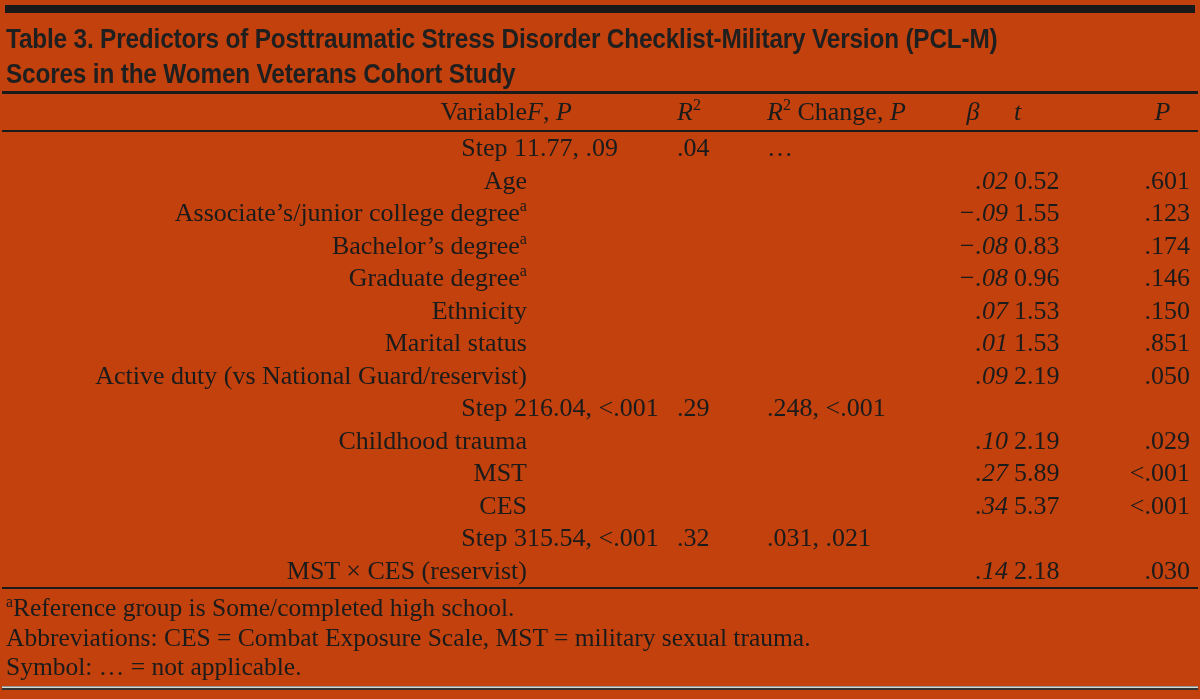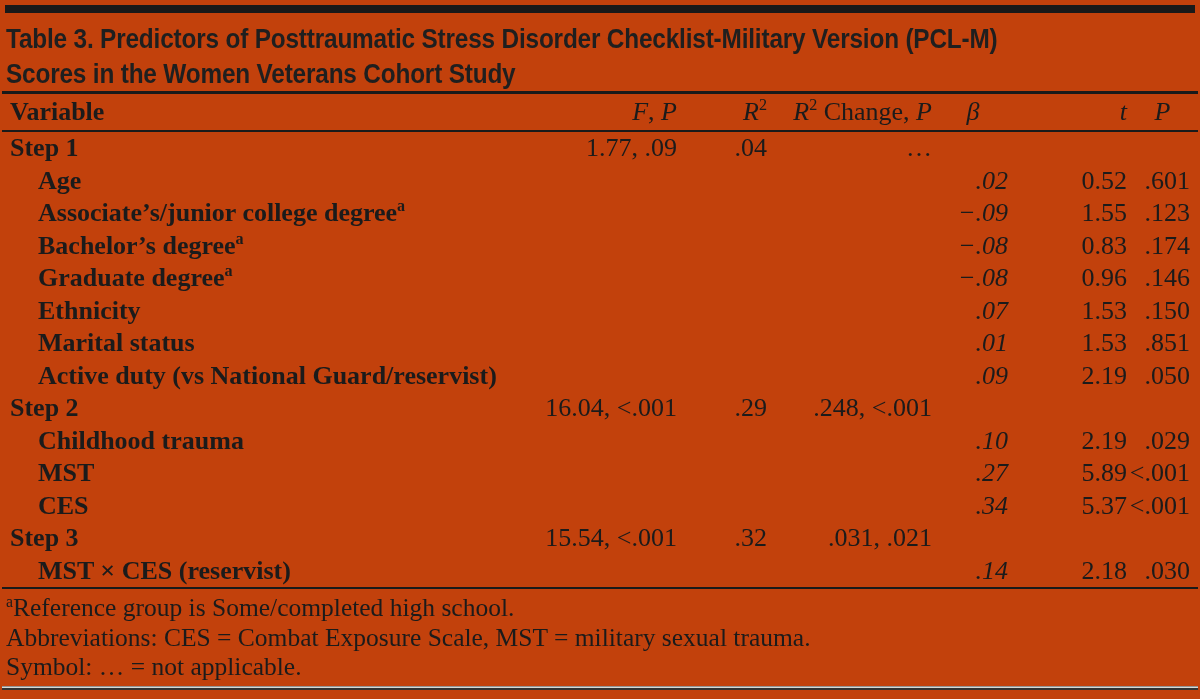--- a/index.html
+++ b/index.html
@@ -62,24 +62,24 @@
   }
   tbody td {
     height: 32.5px;
     vertical-align: middle;
     padding: 0;
     white-space: nowrap;
   }
   tbody tr:last-child td {
     border-bottom: 2px solid #1a1a1a;
   }
-  .c-var  { text-align: left;  padding-left: 8px; font-weight: bold; }
+  .c-var  { text-align: right;  padding-left: 8px; }
   .c-var.indent { padding-left: 36px; }
   th.c-var { padding-left: 8px; }
-  .c-fp, .c-r2, .c-r2c, .c-t { text-align: right; }
+  .c-fp, .c-r2, .c-r2c, .c-t { text-align: left; }
   td.c-beta { text-align: right; padding-right: 6px; font-style: italic; }
   td.c-p    { text-align: right; padding-right: 8px; margin-left: 40px; }
   th.c-beta, th.c-p { text-align: center; }
   .it  { font-style: italic; }
   .sup { font-size: 62%; vertical-align: super; line-height: 0; }
   .footnotes {
     position: absolute;
     left: 6px;
     top: 593px;
     font-size: 25.5px;

